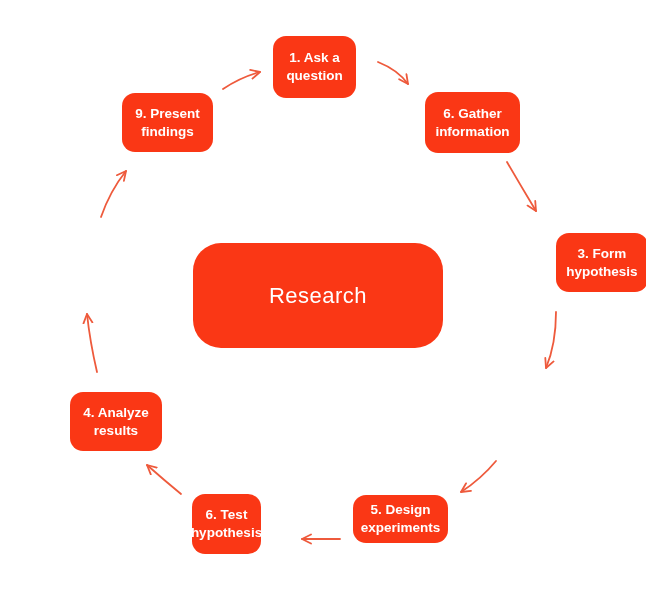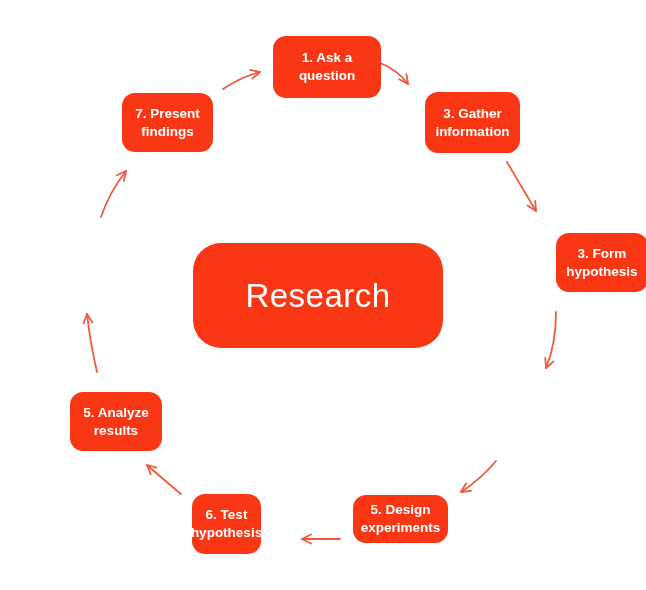--- a/index.html
+++ b/index.html
@@ -44,25 +44,25 @@
     top: 243px;
     width: 250px;
     height: 105px;
     background: #fa3715;
     color: #ffffff;
     border-radius: 28px;
     display: flex;
     align-items: center;
     justify-content: center;
     text-align: center;
-    font-size: 33px;
+    font-size: 22px;
     font-weight: 400;
     letter-spacing: 0.5px;
   }
-  .pos-1 { left: 273px; top: 36px;  width: 108px; height: 62px; }
+  .pos-1 { left: 273px; top: 36px;  width: 83px; height: 62px; }
   .pos-2 { left: 425px; top: 92px;  width: 95px; height: 61px; }
   .pos-3 { left: 508px; top: 233px; width: 92px; height: 59px; margin-left: 48px; }
   .pos-4 { left: 477px; top: 392px; width: 95px; height: 58px; }
   .pos-5 { left: 353px; top: 495px; width: 95px; height: 48px; }
   .pos-6 { left: 192px; top: 494px; width: 69px; height: 60px; }
   .pos-7 { left: 70px;  top: 392px; width: 92px; height: 59px; }
   .pos-8 { left: 41px;  top: 233px; width: 92px; height: 59px; }
   .pos-9 { left: 122px; top: 93px;  width: 91px; height: 59px; }
 </style>
 </head>
@@ -83,22 +83,22 @@
       <path d="M 496 461 Q 481 479 461 492" marker-end="url(#ah)" stroke="#ee5a3c"></path>
       <path d="M 340 539 L 302 539" marker-end="url(#ah)" stroke="#ee5a3c"></path>
       <path d="M 181 494 Q 164 480 147 465" marker-end="url(#ah)" stroke="#ee5a3c"></path>
       <path d="M 97 372 Q 90 342 87 314" marker-end="url(#ah)" stroke="#ee5a3c"></path>
       <path d="M 101 217 Q 110 191 126 171" marker-end="url(#ah)" stroke="#ee5a3c"></path>
       <path d="M 223 89 Q 241 77 260 72" marker-end="url(#ah)" stroke="#ee5a3c"></path>
     </g>
   </svg>
 
   <div class="step-box pos-1">1. Ask a question</div>
-  <div class="step-box pos-2">3. Gather information</div>
+  <div class="step-box pos-2">6. Gather information</div>
   <div class="step-box pos-3">3. Form hypothesis</div>
   <div class="step-box pos-5">5. Design experiments</div>
   <div class="step-box pos-6">6. Test hypothesis</div>
-  <div class="step-box pos-7">5. Analyze results</div>
-  <div class="step-box pos-9">7. Present findings</div>
+  <div class="step-box pos-7">4. Analyze results</div>
+  <div class="step-box pos-9">9. Present findings</div>
 
   <div class="center-box">Research</div>
 
 </div>
 
 </body></html>

